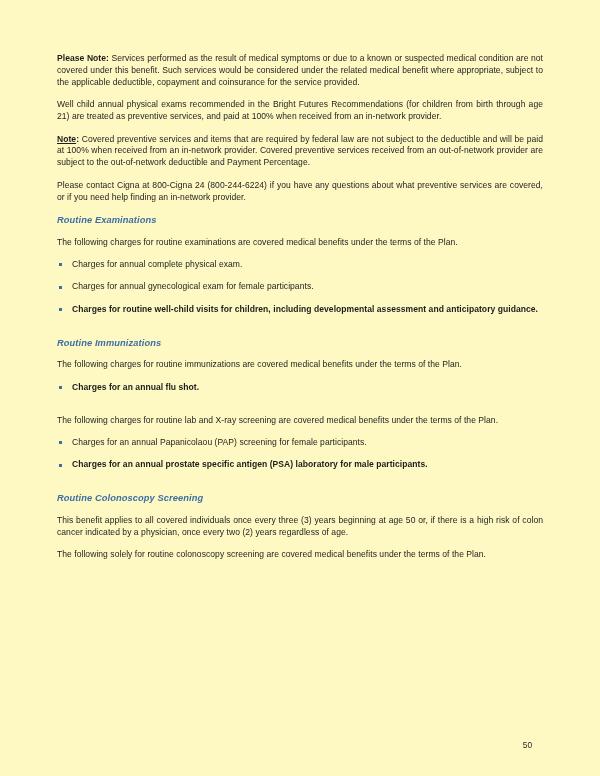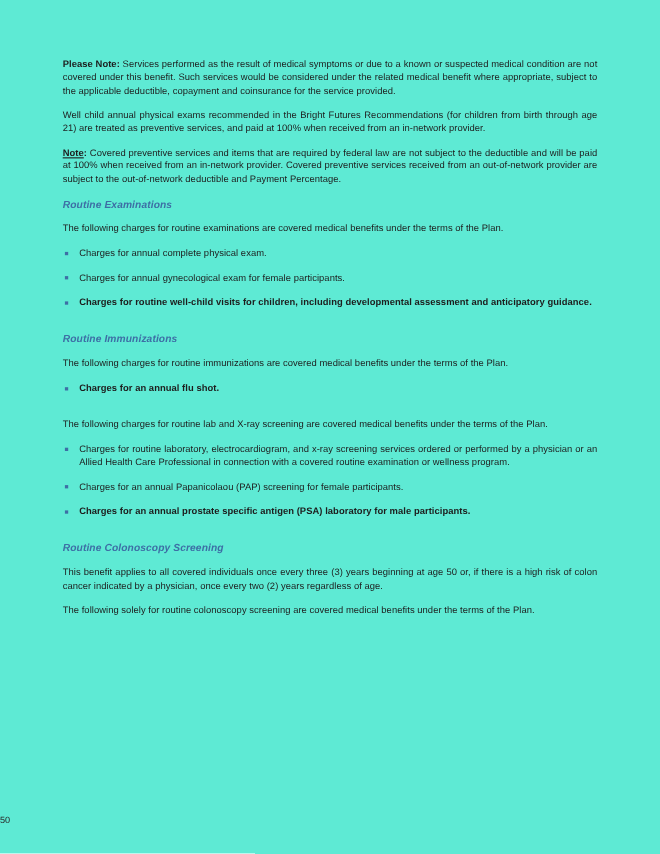--- a/index.html
+++ b/index.html
@@ -14,21 +14,21 @@
     font-family: "Liberation Sans", sans-serif;
     color: #1d1d1d;
     -webkit-font-smoothing: antialiased;
   }
 
   .page {
     position: absolute;
     left: 0; top: 0;
     width: 600px;
     height: 776px;
-    background: #5eead4;
+    background: #fef9c3;
     overflow: hidden;
   }
 
   .content {
     position: absolute;
     left: 57px;
     top: 53px;
     width: 486px;
   }
 
@@ -80,58 +80,59 @@
     display: block;
   }
 
   .block-gap { height: 10.5px; }
 
   .page-number {
     position: absolute;
     left: 0;
     top: 740px;
     width: 532px;
-    text-align: left;
+    text-align: right;
     font-size: 8.3px;
     color: #2a2a2a;
     line-height: 11px;
   }
 </style>
 </head>
 <body>
 
 <div class="page">
   <div class="content">
 
     <p class="body-text"><span class="bold">Please Note:</span><span> Services performed as the result of medical symptoms or due to a known or suspected medical condition are not covered under this benefit. Such services would be considered under the related medical benefit where appropriate, subject to the applicable deductible, copayment and coinsurance for the service provided.</span></p>
 
     <p class="body-text">Well child annual physical exams recommended in the Bright Futures Recommendations (for children from birth through age 21) are treated as preventive services, and paid at 100% when received from an in-network provider.</p>
 
     <p class="body-text"><span class="bold-underline">Note</span><span class="bold">:</span><span> Covered preventive services and items that are required by federal law are not subject to the deductible and will be paid at 100% when received from an in-network provider. Covered preventive services received from an out-of-network provider are subject to the out-of-network deductible and Payment Percentage.</span></p>
 
+    <p class="body-text">Please contact Cigna at 800-Cigna 24 (800-244-6224) if you have any questions about what preventive services are covered, or if you need help finding an in-network provider.</p>
 
     <h2 class="section-heading">Routine Examinations</h2>
     <p class="body-text">The following charges for routine examinations are covered medical benefits under the terms of the Plan.</p>
     <ul class="bullet-list">
       <li><span class="bullet-marker"></span><span>Charges for annual complete physical exam.</span></li>
       <li><span class="bullet-marker"></span><span>Charges for annual gynecological exam for female participants.</span></li>
       <li><span class="bullet-marker"></span><span>Charges for routine well-child visits for children, including developmental assessment and anticipatory guidance.</span></li>
     </ul>
     <div class="block-gap"></div>
 
     <h2 class="section-heading">Routine Immunizations</h2>
     <p class="body-text">The following charges for routine immunizations are covered medical benefits under the terms of the Plan.</p>
     <ul class="bullet-list">
       <li><span class="bullet-marker"></span><span>Charges for an annual flu shot.</span></li>
     </ul>
     <div class="block-gap"></div>
 
     <p class="body-text">The following charges for routine lab and X-ray screening are covered medical benefits under the terms of the Plan.</p>
     <ul class="bullet-list">
-      <li><span class="bullet-marker"></span><span>Charges for routine laboratory, electrocardiogram, and x-ray screening services ordered or performed by a physician or an Allied Health Care Professional in connection with a covered routine examination or wellness program.</span></li>
+      <li><span class="bullet-marker"></span></li>
       <li><span class="bullet-marker"></span><span>Charges for an annual Papanicolaou (PAP) screening for female participants.</span></li>
       <li><span class="bullet-marker"></span><span>Charges for an annual prostate specific antigen (PSA) laboratory for male participants.</span></li>
     </ul>
     <div class="block-gap"></div>
 
     <h2 class="section-heading">Routine Colonoscopy Screening</h2>
     <p class="body-text">This benefit applies to all covered individuals once every three (3) years beginning at age 50 or, if there is a high risk of colon cancer indicated by a physician, once every two (2) years regardless of age.</p>
     <p class="body-text">The following solely for routine colonoscopy screening are covered medical benefits under the terms of the Plan.</p>
 
   </div>

